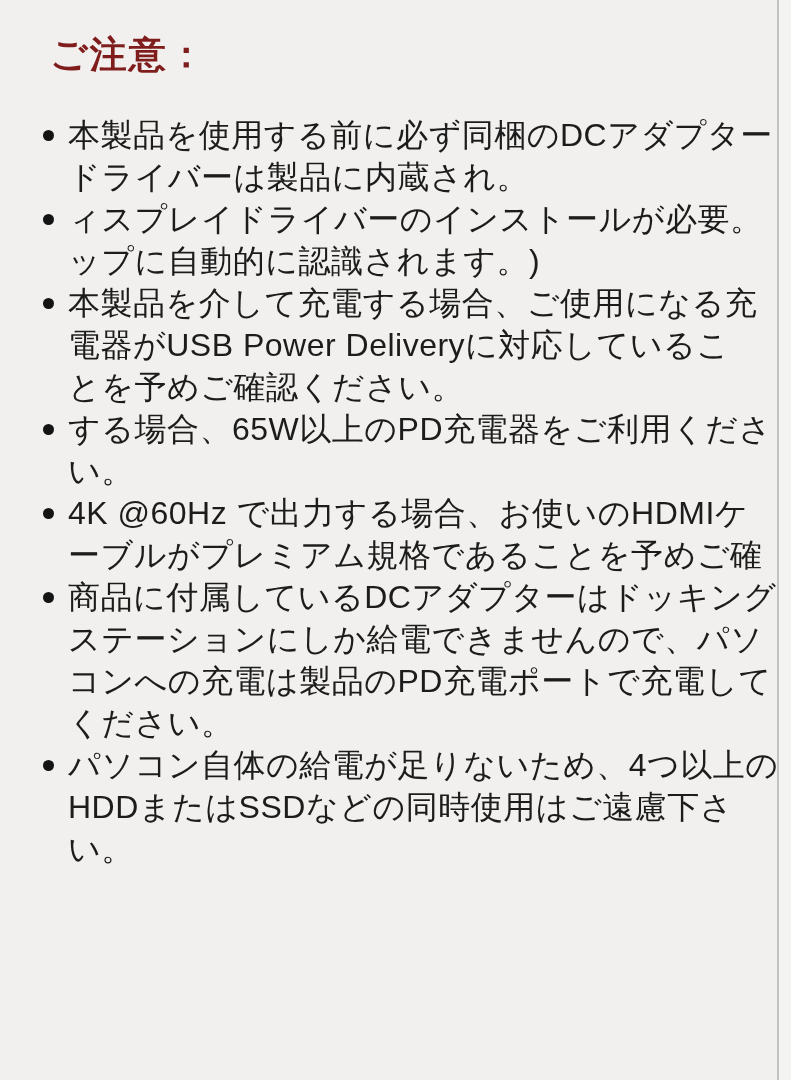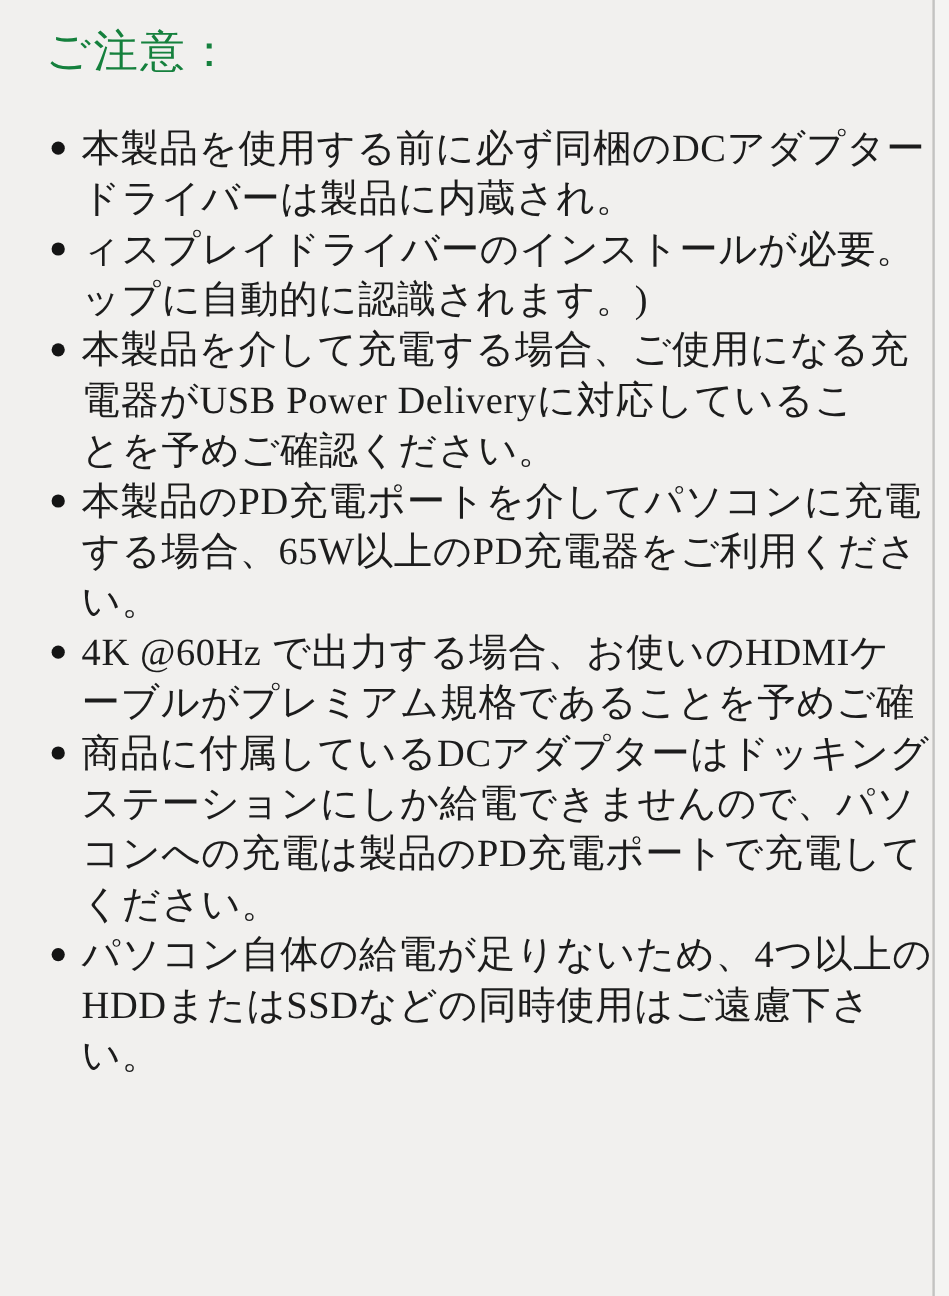--- a/index.html
+++ b/index.html
@@ -16,37 +16,36 @@
     color: #1c1c1c;
     -webkit-font-smoothing: antialiased;
   }
   .page {
     position: absolute;
     inset: 0;
     padding: 20px 34px 0 38px;
     box-sizing: border-box;
   }
   .title {
-    margin: 0;
+    margin: 12px;
     font-size: 37px;
-    font-weight: 400;
+    font-weight: 700;
     letter-spacing: 2px;
-    color: #15803d;
+    color: #7f1d1d;
     line-height: 46px;
   }
   .notice-list {
     list-style: none;
     margin: 36px 0 0 0;
     padding: 0;
   }
   .notice-item {
     position: relative;
     padding-left: 30px;
     margin: 0;
-    font-family: Liberation Serif, serif;
   }
   .notice-item .bullet {
     position: absolute;
     left: 5px;
     top: 16px;
     width: 11px;
     height: 11px;
     border-radius: 50%;
     background: #141414;
   }
@@ -92,21 +91,20 @@
         <div class="line">ップに自動的に認識されます。)</div>
       </li>
       <li class="notice-item">
         <span class="bullet"></span>
         <div class="line">本製品を介して充電する場合、ご使用になる充</div>
         <div class="line">電器がUSB Power Deliveryに対応しているこ</div>
         <div class="line">とを予めご確認ください。</div>
       </li>
       <li class="notice-item">
         <span class="bullet"></span>
-        <div class="line">本製品のPD充電ポートを介してパソコンに充電</div>
         <div class="line">する場合、65W以上のPD充電器をご利用くださ</div>
         <div class="line">い。</div>
       </li>
       <li class="notice-item">
         <span class="bullet"></span>
         <div class="line">4K @60Hz で出力する場合、お使いのHDMIケ</div>
         <div class="line">ーブルがプレミアム規格であることを予めご確</div>
       </li>
       <li class="notice-item">
         <span class="bullet"></span>

